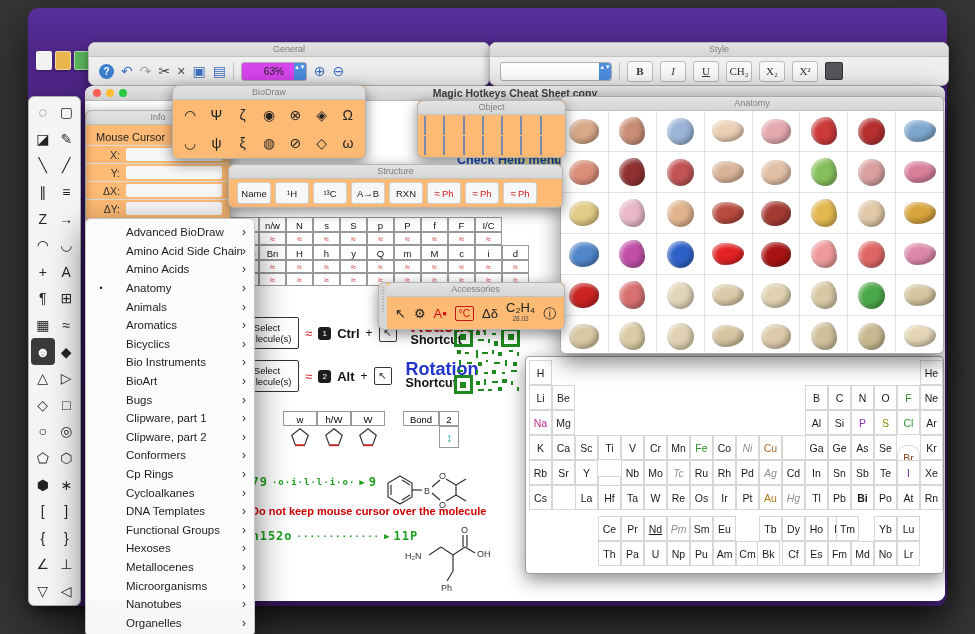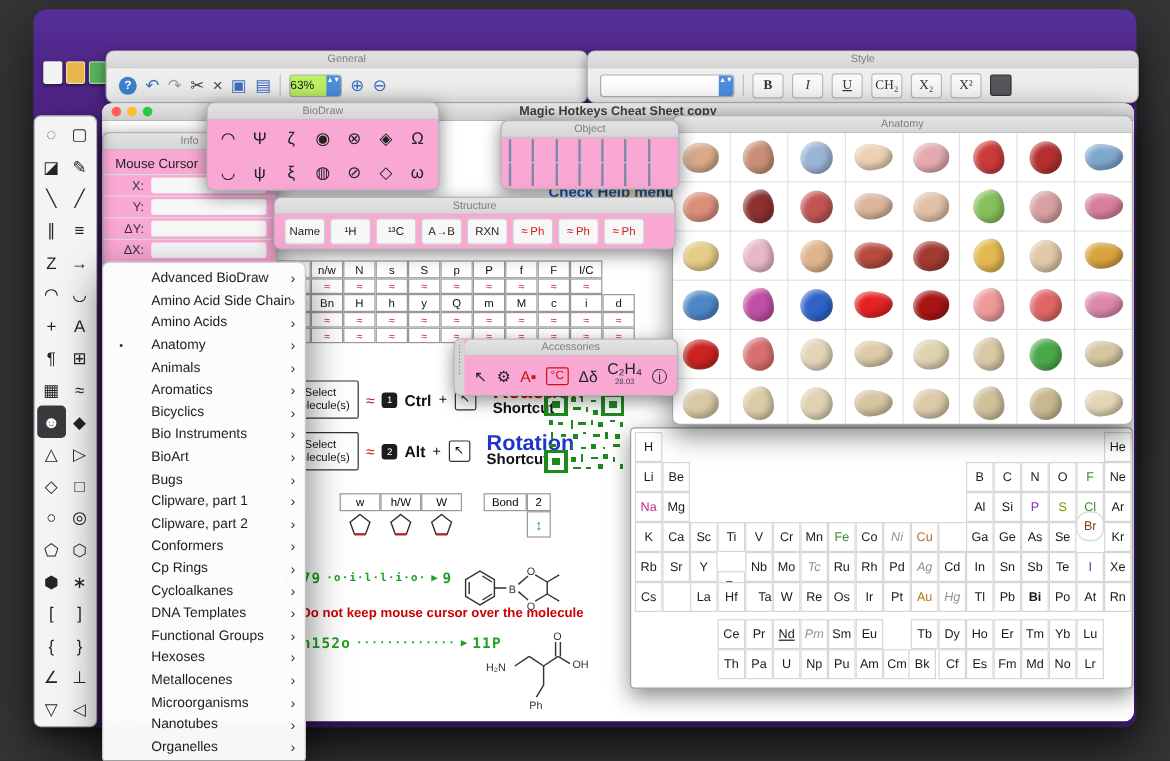--- a/index.html
+++ b/index.html
@@ -20,22 +20,22 @@
   .mini-title{height:13px;background:linear-gradient(#e3e3e3,#d6d6d6);
     border-radius:6px 6px 0 0;border-bottom:1px solid #c2c2c2;
     font-size:9px;color:#7d7d7d;text-align:center;line-height:13px;}
   #tb-general{left:88px;top:42px;width:400px;height:42px;}
   #tb-style{left:489px;top:42px;width:458px;height:42px;}
   .tb-row{display:flex;align-items:center;gap:7px;padding:0 10px;height:28px;}
   .tbtn{font-size:14px;line-height:1;cursor:default;}
   .tb-help{width:15px;height:15px;background:#3b82d0;color:#fff;border-radius:50%;
     font-size:10px;font-weight:bold;text-align:center;line-height:15px;}
   .tb-sep{width:1px;height:18px;background:#c4c4c4;}
-  .zoom-box{display:flex;align-items:center;background:#bef264;border:1px solid #b0b0b0;
-    border-radius:3px;height:17px;padding-left:0;font-size:10px;color:#222;}
+  .zoom-box{display:flex;align-items:center;background:#d946ef;border:1px solid #b0b0b0;
+    border-radius:3px;height:17px;padding-left:22px;font-size:10px;color:#222;}
   .zoom-val{min-width:26px;}
   .stepper{width:12px;height:17px;background:#4d8fe0;color:#fff;border-radius:0 3px 3px 0;
     font-size:7px;line-height:8px;text-align:center;margin-left:4px;}
   .style-select{width:110px;height:17px;background:#fff;border:1px solid #b0b0b0;
     border-radius:3px;display:flex;justify-content:flex-end;}
   .sbtn{min-width:20px;height:19px;border:1px solid #bdbdbd;background:#fafafa;border-radius:3px;
     font-size:11px;color:#333;text-align:center;line-height:19px;padding:0 2px;
     font-family:"Liberation Serif",serif;}
   .sbtn.b{font-weight:bold;} .sbtn.i{font-style:italic;} .sbtn.u{text-decoration:underline;}
   .fill-swatch{width:16px;height:16px;background:#56585c;border:1px solid #333;border-radius:2px;}
@@ -109,21 +109,21 @@
   #an-grid{display:grid;grid-template-columns:repeat(8,1fr);grid-auto-rows:40px;
     gap:1px;background:#e2e2e2;height:242px;}
   .an-cell{background:#fff;display:flex;align-items:center;justify-content:center;}
   .blob{width:30px;height:25px;box-shadow:inset -3px -3px 5px rgba(0,0,0,.28),
     inset 2px 2px 4px rgba(255,255,255,.55);}
   .blob.s0{border-radius:48% 52% 55% 45%/55% 45% 52% 48%;}
   .blob.s1{border-radius:60% 40% 45% 55%/50% 60% 40% 50%;width:26px;height:28px;}
   .blob.s2{border-radius:50%;width:27px;height:27px;}
   .blob.s3{border-radius:40% 60% 60% 40%/45% 45% 55% 55%;width:32px;height:22px;}
   
-  .pal{position:absolute;background:#f9a8d4;border:1px solid #b5b5b8;border-radius:6px;
+  .pal{position:absolute;background:#fdba74;border:1px solid #b5b5b8;border-radius:6px;
     box-shadow:0 4px 14px rgba(0,0,0,.45);}
   #info-win{left:85px;top:110px;width:144px;height:110px;z-index:6;}
   .info-header{font-size:11px;color:#222;padding:6px 0 2px 10px;}
   .info-row{display:flex;align-items:center;height:17px;border-top:1px solid #dcdcdc;}
   .info-label{width:34px;text-align:right;font-size:10.5px;color:#333;}
   .info-value{flex:1;height:13px;margin:0 8px 0 6px;background:#f7f7f7;border-radius:2px;}
   #bd-win{left:172px;top:85px;width:192px;height:72px;z-index:7;}
   #bd-grid{display:grid;grid-template-columns:repeat(7,1fr);grid-auto-rows:28px;padding:1px 4px;}
   .bd-ico{display:flex;align-items:center;justify-content:center;font-size:14px;color:#222;}
   #obj-win{left:417px;top:100px;width:147px;height:56px;z-index:7;}
@@ -460,21 +460,21 @@
         <span class="pt-cell" style="left: 141px; top: 78px;">Mn</span>
         <span class="pt-cell" style="color: rgb(47, 143, 47); left: 164px; top: 78px;">Fe</span>
         <span class="pt-cell" style="left: 187px; top: 78px;">Co</span>
         <span class="pt-cell" style="color: rgb(144, 144, 144); font-style: italic; left: 210px; top: 78px;">Ni</span>
         <span class="pt-cell" style="color: rgb(176, 106, 42); left: 233px; top: 78px;">Cu</span>
         <span class="pt-cell" style="left: 256px; top: 78px; padding-left: 37px;">Zn</span>
         <span class="pt-cell" style="left: 279px; top: 78px;">Ga</span>
         <span class="pt-cell" style="left: 302px; top: 78px;">Ge</span>
         <span class="pt-cell" style="left: 325px; top: 78px;">As</span>
         <span class="pt-cell" style="left: 348px; top: 78px;">Se</span>
-        <span class="pt-cell" style="color: rgb(138, 58, 26); left: 371px; top: 69px; border-radius: 10px;">Br</span>
+        <span class="pt-cell" style="color: rgb(138, 58, 26); left: 371px; top: 88px; border-radius: 10px;">Br</span>
         <span class="pt-cell" style="left: 394px; top: 78px;">Kr</span>
         <span class="pt-cell" style="left: 3px; top: 103px;">Rb</span>
         <span class="pt-cell" style="left: 26px; top: 103px;">Sr</span>
         <span class="pt-cell" style="left: 49px; top: 103px;">Y</span>
         <span class="pt-cell" style="left: 72px; top: 119px;">Zr</span>
         <span class="pt-cell" style="left: 95px; top: 103px;">Nb</span>
         <span class="pt-cell" style="left: 118px; top: 103px;">Mo</span>
         <span class="pt-cell" style="color: rgb(144, 144, 144); font-style: italic; left: 141px; top: 103px;">Tc</span>
         <span class="pt-cell" style="left: 164px; top: 103px;">Ru</span>
         <span class="pt-cell" style="left: 187px; top: 103px;">Rh</span>
@@ -484,21 +484,21 @@
         <span class="pt-cell" style="left: 279px; top: 103px;">In</span>
         <span class="pt-cell" style="left: 302px; top: 103px;">Sn</span>
         <span class="pt-cell" style="left: 325px; top: 103px;">Sb</span>
         <span class="pt-cell" style="left: 348px; top: 103px;">Te</span>
         <span class="pt-cell" style="color: rgb(106, 47, 159); left: 371px; top: 103px;">I</span>
         <span class="pt-cell" style="left: 394px; top: 103px;">Xe</span>
         <span class="pt-cell" style="left: 3px; top: 128px;">Cs</span>
         <span class="pt-cell" style="left: 26px; top: 128px; padding-left: 43px;">Ba</span>
         <span class="pt-cell" style="left: 49px; top: 128px;">La</span>
         <span class="pt-cell" style="left: 72px; top: 128px;">Hf</span>
-        <span class="pt-cell" style="left: 95px; top: 128px; text-align: right;">Ta</span>
+        <span class="pt-cell" style="left: 95px; top: 128px;">Ta</span>
         <span class="pt-cell" style="left: 118px; top: 128px;">W</span>
         <span class="pt-cell" style="left: 141px; top: 128px;">Re</span>
         <span class="pt-cell" style="left: 164px; top: 128px;">Os</span>
         <span class="pt-cell" style="left: 187px; top: 128px;">Ir</span>
         <span class="pt-cell" style="left: 210px; top: 128px;">Pt</span>
         <span class="pt-cell" style="color: rgb(176, 122, 26); left: 233px; top: 128px;">Au</span>
         <span class="pt-cell" style="color: rgb(144, 144, 144); font-style: italic; left: 256px; top: 128px;">Hg</span>
         <span class="pt-cell" style="left: 279px; top: 128px;">Tl</span>
         <span class="pt-cell" style="left: 302px; top: 128px;">Pb</span>
         <span class="pt-cell" style="left: 325px; top: 128px; font-weight: bold;">Bi</span>
@@ -509,21 +509,21 @@
         <span class="pt-cell" style="left: 95px; top: 159px;">Pr</span>
         <span class="pt-cell" style="left: 118px; top: 159px; text-decoration: underline;">Nd</span>
         <span class="pt-cell" style="color: rgb(144, 144, 144); font-style: italic; left: 141px; top: 159px;">Pm</span>
         <span class="pt-cell" style="left: 164px; top: 159px;">Sm</span>
         <span class="pt-cell" style="left: 187px; top: 159px;">Eu</span>
         <span class="pt-cell" style="left: 210px; top: 159px; margin-left: 32px;">Gd</span>
         <span class="pt-cell" style="left: 233px; top: 159px;">Tb</span>
         <span class="pt-cell" style="left: 256px; top: 159px;">Dy</span>
         <span class="pt-cell" style="left: 279px; top: 159px;">Ho</span>
         <span class="pt-cell" style="left: 302px; top: 159px;">Er</span>
-        <span class="pt-cell" style="left: 325px; top: 159px;">Tm</span>
+        <span class="pt-cell" style="left: 310px; top: 159px;">Tm</span>
         <span class="pt-cell" style="left: 348px; top: 159px;">Yb</span>
         <span class="pt-cell" style="left: 371px; top: 159px;">Lu</span>
         <span class="pt-cell" style="left: 72px; top: 184px;">Th</span>
         <span class="pt-cell" style="left: 95px; top: 184px;">Pa</span>
         <span class="pt-cell" style="left: 118px; top: 184px;">U</span>
         <span class="pt-cell" style="left: 141px; top: 184px;">Np</span>
         <span class="pt-cell" style="left: 164px; top: 184px;">Pu</span>
         <span class="pt-cell" style="left: 187px; top: 184px;">Am</span>
         <span class="pt-cell" style="left: 210px; top: 184px;">Cm</span>
         <span class="pt-cell" style="left: 231px; top: 184px;">Bk</span>
@@ -692,25 +692,25 @@
     <div id="info-rows">
         <div class="info-row">
           <span class="info-label">X:</span>
           <span class="info-value"></span>
         </div>
         <div class="info-row">
           <span class="info-label">Y:</span>
           <span class="info-value"></span>
         </div>
         <div class="info-row">
+          <span class="info-label">ΔX:</span>
+          <span class="info-value"></span>
+        </div>
+        <div class="info-row">
           <span class="info-label">ΔY:</span>
-          <span class="info-value"></span>
-        </div>
-        <div class="info-row">
-          <span class="info-label">ΔX:</span>
           <span class="info-value"></span>
         </div>
       </div>
   </div>
 
   <div id="bd-win" class="pal">
     <div class="mini-title">BioDraw</div>
     <div id="bd-grid">
         <span class="bd-ico">◠</span>
         <span class="bd-ico">Ψ</span>

